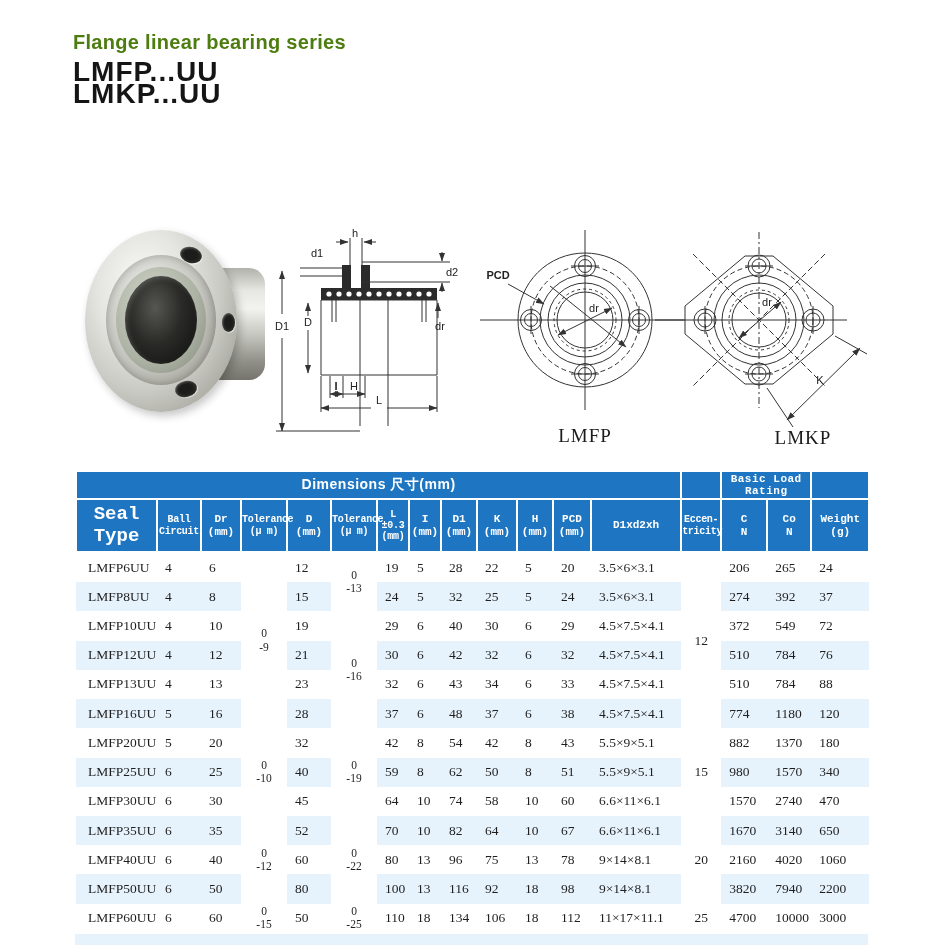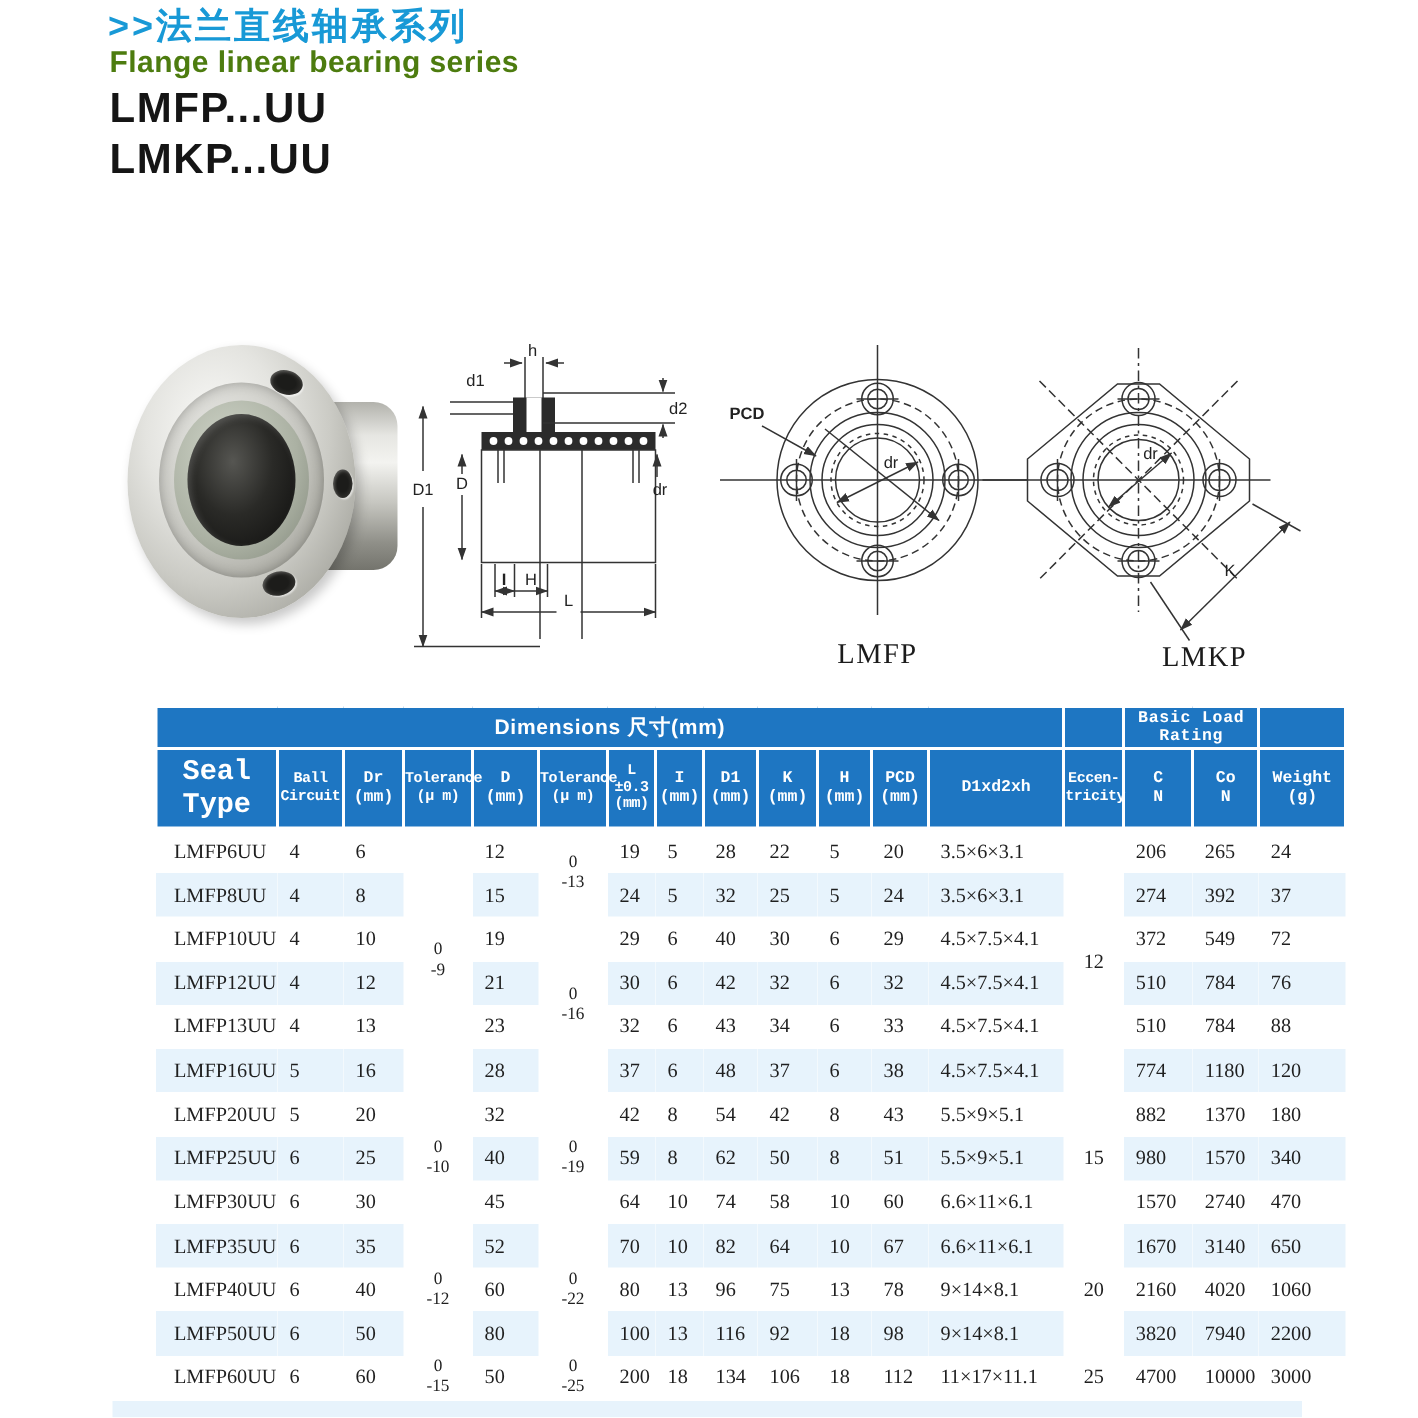--- a/index.html
+++ b/index.html
@@ -6,21 +6,21 @@
   .page{position:relative;width:945px;height:945px;background:#fff;overflow:hidden;
         font-family:"Liberation Sans",sans-serif;}
   
   .title-zh{position:absolute;left:72px;top:1px;font-size:24px;font-weight:bold;
             color:#1899d6;letter-spacing:2px;}
   .title-en{position:absolute;left:73px;top:31px;font-size:20px;font-weight:bold;
             color:#4d7c0f;letter-spacing:.3px;}
   .model{position:absolute;left:73px;font-size:28px;font-weight:bold;color:#151515;
          letter-spacing:1px;}
   .model.m1{top:56px}
-  .model.m2{top:90px}
+  .model.m2{top:78px}
 
   
   .photo{position:absolute;left:85px;top:230px;width:185px;height:188px;}
   .photo div{position:absolute;}
   .cyl{left:108px;top:38px;width:72px;height:112px;border-radius:6px 16px 16px 6px;
        background:linear-gradient(180deg,#b2b2ac 0%,#e6e6e2 20%,#f3f3f0 36%,#c6c6c0 60%,#8f8f88 84%,#75756d 100%);
        background:linear-gradient(180deg,#b2b2ac 0%,#e6e6e2 20%,#f3f3f0 36%,#c6c6c0 60%,#8f8f88 84%,#74746d 100%);}
   .flange{left:0;top:0;width:152px;height:182px;border-radius:50%;
           background:radial-gradient(ellipse at 38% 32%,#fbfbf9 0%,#e4e4e0 34%,#cbcbc5 58%,#ababa4 80%,#82827a 100%);
           box-shadow:3px 4px 8px rgba(0,0,0,.22);}
@@ -38,21 +38,21 @@
   .hole2{left:90px;top:151px;width:22px;height:16px;transform:rotate(-12deg);}
   .hole3{left:137px;top:83px;width:13px;height:19px;}
 
   
   svg{position:absolute;overflow:visible;}
   svg line,svg path,svg circle,svg rect,svg polygon{vector-effect:non-scaling-stroke;}
   .dlabel{font-family:"Liberation Sans",sans-serif;font-size:11px;fill:#222;}
   .caption{font-family:"Liberation Serif",serif;font-size:19px;fill:#1b1b1b;letter-spacing:1px;}
 
   
-  .tblwrap{position:absolute;left:75px;top:470px;width:793px;margin-left:28px;}
+  .tblwrap{position:absolute;left:75px;top:470px;width:793px;}
   table.tbl{border-collapse:collapse;table-layout:fixed;width:793px;}
   .tbl th{background:#1e76c2;color:#fff;border:2px solid #fff;
           font-family:"Liberation Mono",monospace;font-weight:bold;
           white-space:pre-line;text-align:center;vertical-align:middle;
           line-height:1.12;padding:0;}
   tr.h1 th{height:26px;font-size:14px;font-family:"Liberation Sans",sans-serif;letter-spacing:.5px;}
   tr.h1 th.blr{font-size:11px;font-family:"Liberation Mono",monospace;}
   tr.h2 th{height:51px;font-size:11px;}
   tr.h2 th.seal-h{font-size:19px;}
   tr.h2 th.small{font-size:10px;letter-spacing:-.3px;}
@@ -64,21 +64,20 @@
   .tbl td.tol{background:#fff !important;text-align:center;padding-left:0;
               font-size:11.5px;line-height:1.15;white-space:pre-line;}
   .tbl td.ecc{background:#fff !important;text-align:center;padding-left:0;}
   .cut-row{position:absolute;left:75px;top:934px;width:793px;height:11px;background:#e7f3fc;}
 </style>
 </head>
 <body>
 
 <div class="page">
 
-  <div class="title-zh">&gt;&gt;法兰直线轴承系列</div>
   <div class="title-en">Flange linear bearing series</div>
   <div class="model m1">LMFP...UU</div>
   <div class="model m2">LMKP...UU</div>
 
   <div class="photo">
     <div class="cyl"></div>
     <div class="flange"></div>
     <div class="ring1"></div>
     <div class="ring2"></div>
     <div class="bore"></div>
@@ -490,21 +489,21 @@
           </tr>
           <tr>
             <td class="seal">LMFP60UU</td>
             <td>6</td>
             <td>60</td>
             <td class="tol">0
 -15</td>
             <td>50</td>
             <td class="tol">0
 -25</td>
-            <td>200</td>
+            <td>110</td>
             <td>18</td>
             <td>134</td>
             <td>106</td>
             <td>18</td>
             <td>112</td>
             <td>11×17×11.1</td>
             <td class="ecc">25</td>
             <td>4700</td>
             <td>10000</td>
             <td>3000</td>

